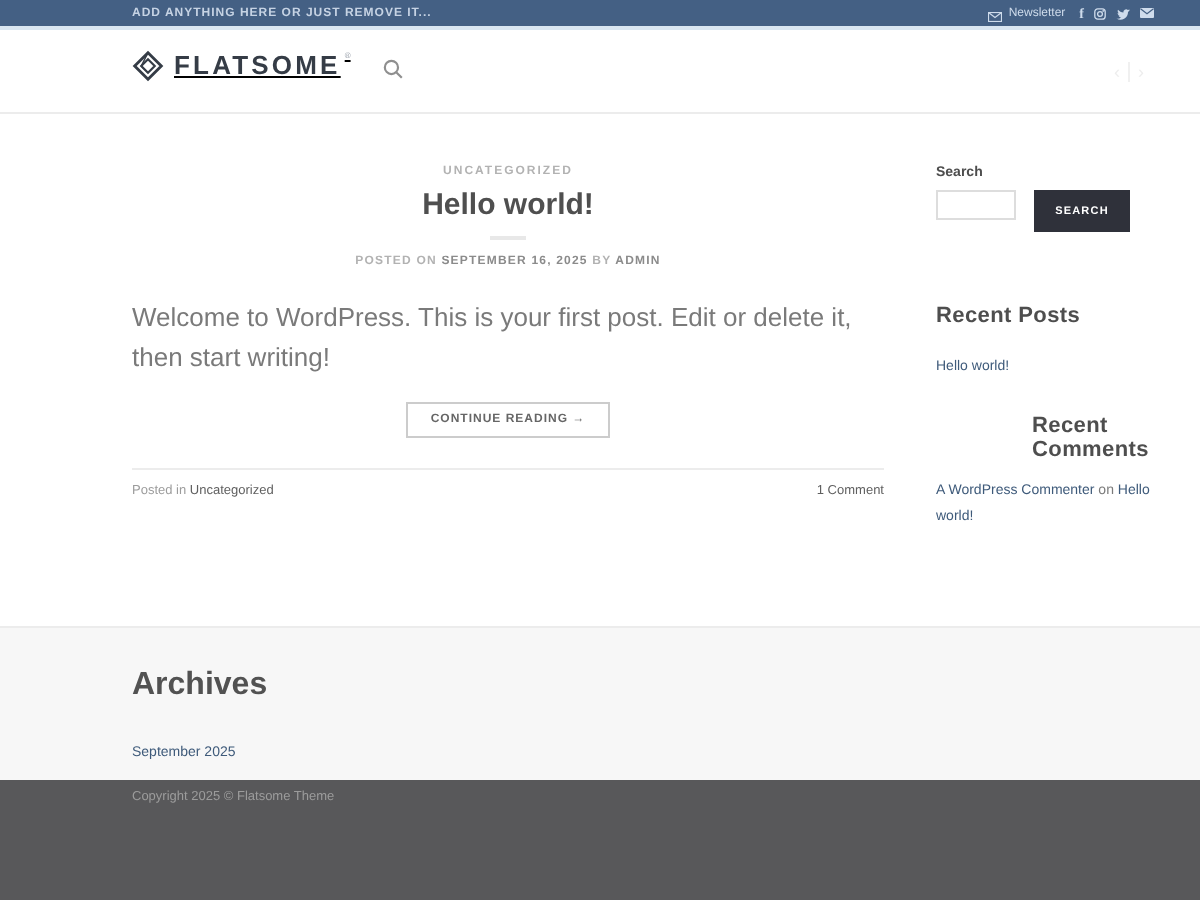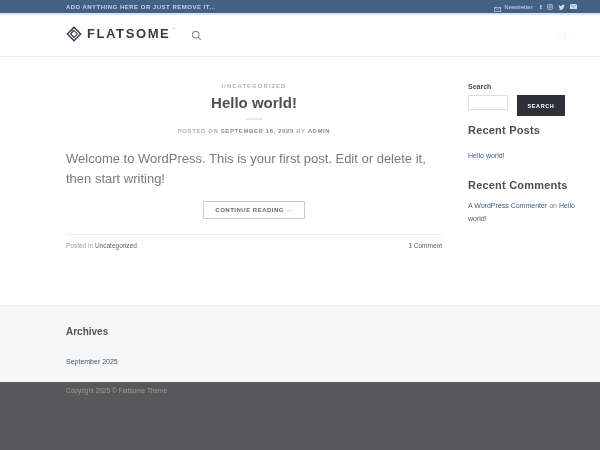--- a/index.html
+++ b/index.html
@@ -27,21 +27,21 @@
   .social { display:flex; align-items:center; gap:5px; }
   .social a { display:flex; align-items:center; text-decoration:none; color:#cfdcec; }
   .fb-glyph { font-size:7px; font-weight:700; color:#cfdcec; font-family:"Liberation Serif",serif; }
   
   .topbar-accent { height:2px; background:#d9e6f2; flex:0 0 auto; }
   
   .site-header {
     height:42px; background:#fff; display:flex; align-items:center;
     padding:0 28px 0 66px; border-bottom:1px solid #ececec; flex:0 0 auto;
   }
-  .logo { display:flex; align-items:flex-start; gap:5px; cursor:pointer; }
+  .logo { display:flex; align-items:flex-start; gap:5px; cursor:pointer;text-decoration:underline; }
   .logo-text {
     font-size:13px; font-weight:700; letter-spacing:1.6px;
     color:#353c46; line-height:16px;
   }
   .logo-reg { font-size:4px; color:#9aa1ab; margin-left:-3px; }
   .header-search { margin-left:16px; display:flex; align-items:center; }
   .header-right { margin-left:auto; display:flex; align-items:center; gap:4px; color:#ededed; font-size:9px; }
   .header-right .bar { width:1px; height:10px; background:#f0f0f0; }
   
   .main { flex:1 1 auto; display:flex; padding:26px 0 0 66px; background:#fff; }
@@ -80,32 +80,32 @@
     width:40px; height:15px; border:1px solid #ddd; background:#fff;
     font-size:7px; padding:0 3px; outline:none;
   }
   .search-btn {
     margin-left:9px; width:48px; height:21px; border:none; cursor:pointer;
     background:var(--search-button-bg,#2f313a); color:#fff;
     font-size:5.5px; font-weight:700; letter-spacing:.6px;
     font-family:"Liberation Sans",sans-serif;
   }
   .widget-title { font-size:11px; font-weight:700; color:#4e4e4e; letter-spacing:.2px; }
-  .widget-recent-posts .widget-title { margin-top:8px; }
-  .widget-recent-comments .widget-title { margin-top:17px; }
+  .widget-recent-posts .widget-title { margin-top:36px; }
+  .widget-recent-comments .widget-title { margin-top:17px;margin-left:48px; }
   .widget-list { list-style:none; margin-top:8px; }
   .widget-list a, .comment-line a { font-size:7px; color:var(--link-color,#3e5a7a); text-decoration:none; }
   .comment-line { font-size:7px; color:#7a7a7a; margin-top:8px; line-height:1.9; }
   
   .footer-widgets {
     flex:0 0 auto; height:77px; background:var(--footer-bg,#f7f7f7);
     border-top:1px solid #ececec; display:flex; padding:20px 0 0 66px;
   }
   .footer-col { width:133px; }
-  .footer-col-title { font-size:10px; font-weight:700; color:#525252; }
+  .footer-col-title { font-size:16px; font-weight:700; color:#525252; }
   .footer-col ul { list-style:none; margin-top:13px; }
   .footer-col a { font-size:7px; color:var(--link-color,#3e5a7a); text-decoration:none; }
   
   .absolute-footer {
     flex:1 0 auto; background:var(--absolute-footer-bg,#58585a);
     padding:5px 0 0 66px;
   }
   .copyright { font-size:6.5px; color:#9c9c9c; }
 </style>
 </head>

